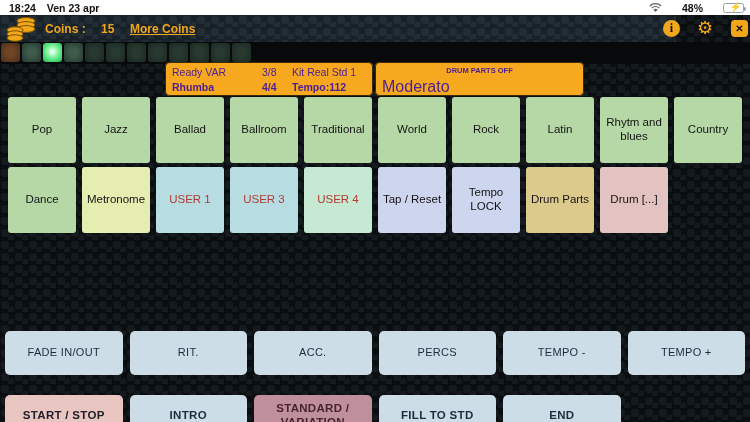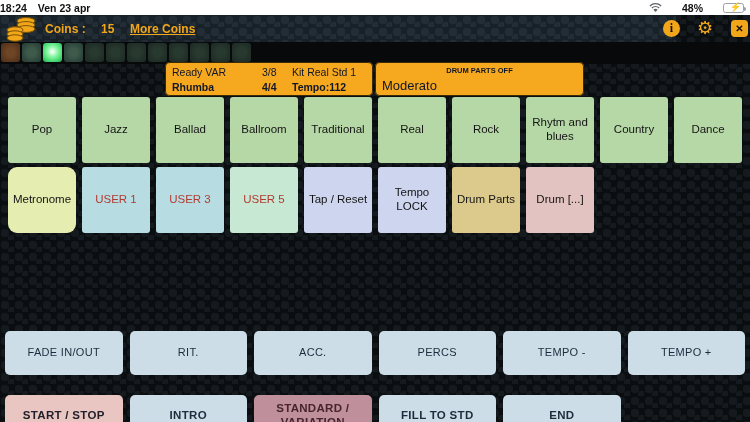--- a/index.html
+++ b/index.html
@@ -11,21 +11,21 @@
     background-image:
       radial-gradient(circle 4.5px at 5px 5px, #141a1e 92%, transparent),
       radial-gradient(circle 4.5px at 12px 11px, #141a1e 92%, transparent);
     background-size:14px 12px;
   }
   
   .statusbar {
     position:absolute; top:0; left:0; width:750px; height:15px; background:#ffffff;
     display:flex; align-items:center; font-size:10.5px; font-weight:bold; color:#111;
   }
-  .sb-time { }
+  .sb-time { margin-left:9px; }
   .sb-date { margin-left:11px; }
   .sb-right { position:absolute; right:6px; top:0; height:15px; display:flex; align-items:center; gap:20px; }
   .wifi-icon svg { display:block; }
   .battery { position:relative; width:21px; height:10px; border:1px solid #9aa0a6; border-radius:2.5px; padding:1px; }
   .battery-fill { height:100%; width:50%; background:#34c759; border-radius:1px; }
   .battery-cap { position:absolute; right:-3px; top:3px; width:2px; height:4px; background:#9aa0a6; border-radius:0 2px 2px 0; }
   .battery-bolt { position:absolute; left:6px; top:-2px; font-size:9px; color:#111; }
   
   .toolbar {
     position:absolute; top:15px; left:0; width:676px; height:27px;
@@ -57,42 +57,42 @@
     display:flex; gap:2px; padding:1px 0 2px 1px;
   }
   .led { width:19px; height:19px; border-radius:3px; }
   .led-orange { background:radial-gradient(circle at 50% 50%, #6e4525 30%, #56351c 75%); }
   .led-dim    { background:radial-gradient(circle at 50% 50%, #3e5a4b 30%, #2c443a 75%); }
   .led-on     { background:radial-gradient(circle at 50% 45%, #eafff0 8%, #8df7a6 35%, #45d973 70%, #2fa457 100%); }
   .led-faint  { background:radial-gradient(circle at 50% 50%, #28392f 30%, #1f2e27 75%); }
   
   .display-panel {
     position:absolute; top:62px; height:34px; background:#f6a81e; border-radius:5px;
-    color:#0f172a; box-shadow:0 0 0 1px #3a2a08 inset;
+    color:#4c1d95; box-shadow:0 0 0 1px #3a2a08 inset;
   }
   .display-left  { left:165px; width:208px; padding:2px 0 0 7px; }
   .display-right { left:375px; width:209px; }
   .disp-row { display:flex; height:15px; align-items:center; font-size:10.5px; }
   .disp-col1 { width:90px; }
   .disp-col2 { width:30px; }
   .bold { font-weight:bold; }
   .drum-parts-line { text-align:center; font-size:7.5px; font-weight:bold; padding-top:4px; }
-  .tempo-name-line { font-size:13px; padding:3px 0 0 7px; }
+  .tempo-name-line { font-size:16px; padding:3px 0 0 7px; }
   
   .grid {
     position:absolute; top:97px; left:0; width:750px;
     display:grid; grid-template-columns:repeat(10, 1fr); grid-template-rows:66px 66px;
     gap:4px 6px; padding:0 8px;
   }
   .btn {
     border-radius:3px; display:flex; align-items:center; justify-content:center;
     text-align:center; font-size:11.5px; line-height:1.2; color:#141414; padding:2px; cursor:pointer;
   }
   .c-green  { background:#b6d8a6; }
-  .c-yellow { background:#e6edb0;border-radius:9px; }
+  .c-yellow { background:#e6edb0; }
   .c-user   { background:#b7dde3; color:#b23a31;text-align:right; }
   .c-mint   { background:#c7e8d3; color:#b23a31; }
   .c-lav    { background:#ced5ee; }
   .c-khaki  { background:#dcc98c; }
   .c-pink   { background:#e3c3c1; }
   
   .bottom {
     position:absolute; top:331px; left:0; width:750px;
     display:grid; grid-template-columns:repeat(6, 1fr); grid-template-rows:44px 41px;
     gap:20px 7px; padding:0 5px;
@@ -188,29 +188,30 @@
     <div class="drum-parts-line">DRUM PARTS OFF</div>
     <div class="tempo-name-line">Moderato</div>
   </div>
 
   <div class="grid">
     <div class="btn c-green">Pop</div>
     <div class="btn c-green">Jazz</div>
     <div class="btn c-green">Ballad</div>
     <div class="btn c-green">Ballroom</div>
     <div class="btn c-green">Traditional</div>
-    <div class="btn c-green">Real</div>
+    <div class="btn c-green">World</div>
     <div class="btn c-green">Rock</div>
+    <div class="btn c-green">Latin</div>
     <div class="btn c-green">Rhytm and blues</div>
     <div class="btn c-green">Country</div>
     <div class="btn c-green">Dance</div>
     <div class="btn c-yellow">Metronome</div>
     <div class="btn c-user">USER 1</div>
     <div class="btn c-user">USER 3</div>
-    <div class="btn c-mint">USER 5</div>
+    <div class="btn c-mint">USER 4</div>
     <div class="btn c-lav">Tap / Reset</div>
     <div class="btn c-lav">Tempo LOCK</div>
     <div class="btn c-khaki">Drum Parts</div>
     <div class="btn c-pink">Drum [...]</div>
   </div>
 
   <div class="bottom">
     <div class="bbtn">FADE IN/OUT</div>
     <div class="bbtn">RIT.</div>
     <div class="bbtn">ACC.</div>

